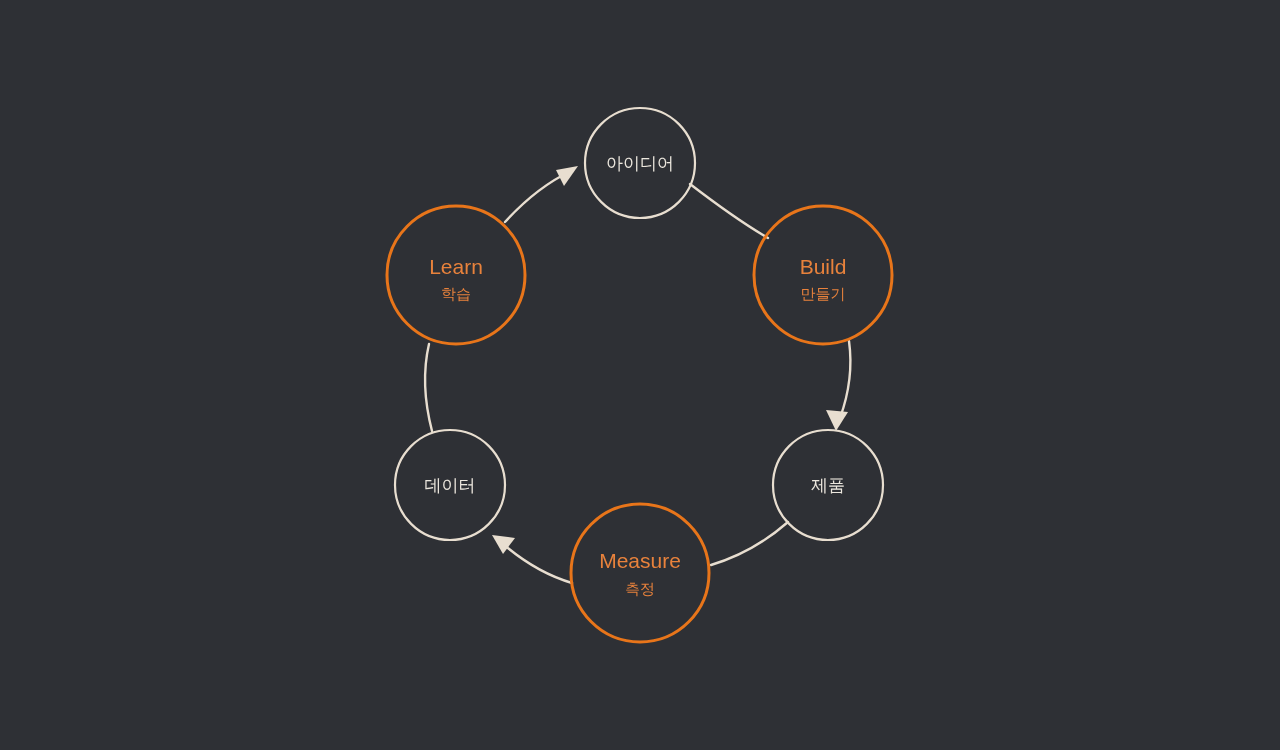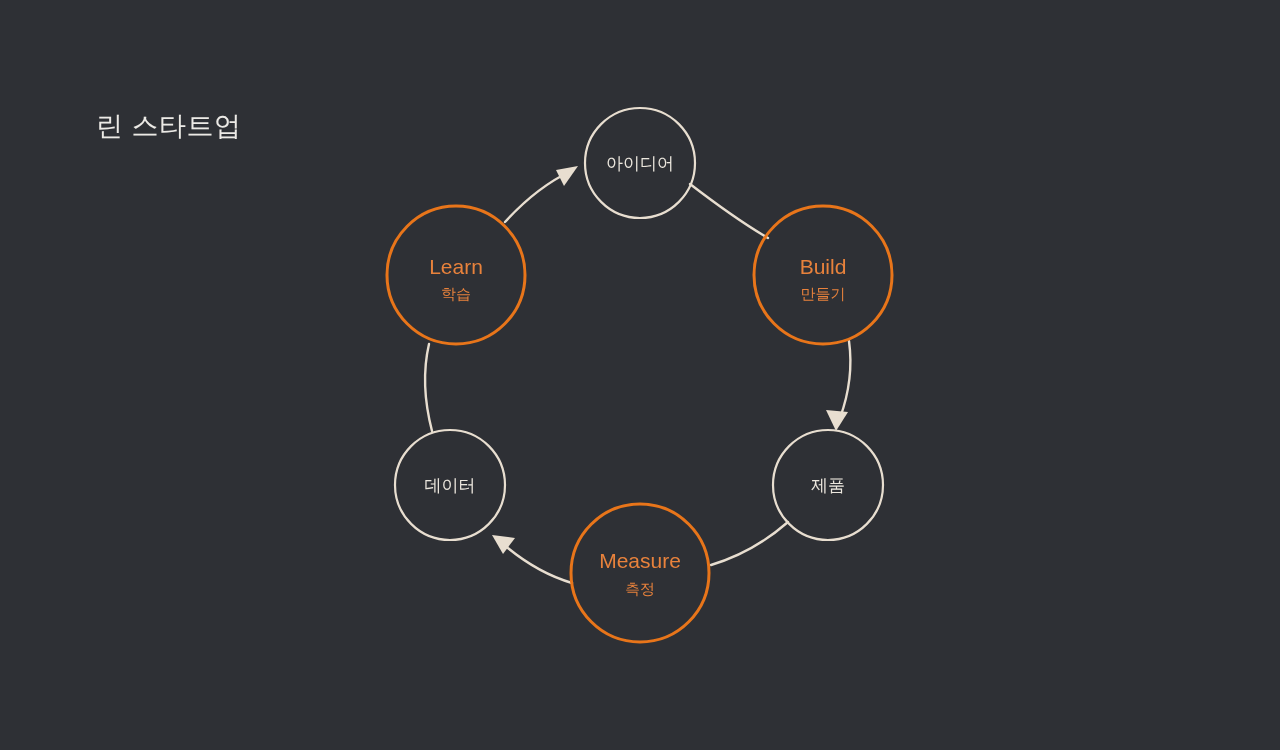--- a/index.html
+++ b/index.html
@@ -78,21 +78,20 @@
     font-size: 15px;
     text-anchor: middle;
     dominant-baseline: central;
   }
 </style>
 </head>
 <body>
 
 <div id="canvas-root">
 
-  <div id="diagram-title">린 스타트업</div>
 
   <svg class="cycle-svg" viewBox="0 0 1280 750">
 
     <g>
 
       <g>
         <path class="connector" d="M 505,222 C 525,200 548,182 571,171"></path>
         <polygon class="arrow-head" points="578,166 556,170 564,186"></polygon>
       </g>
 

